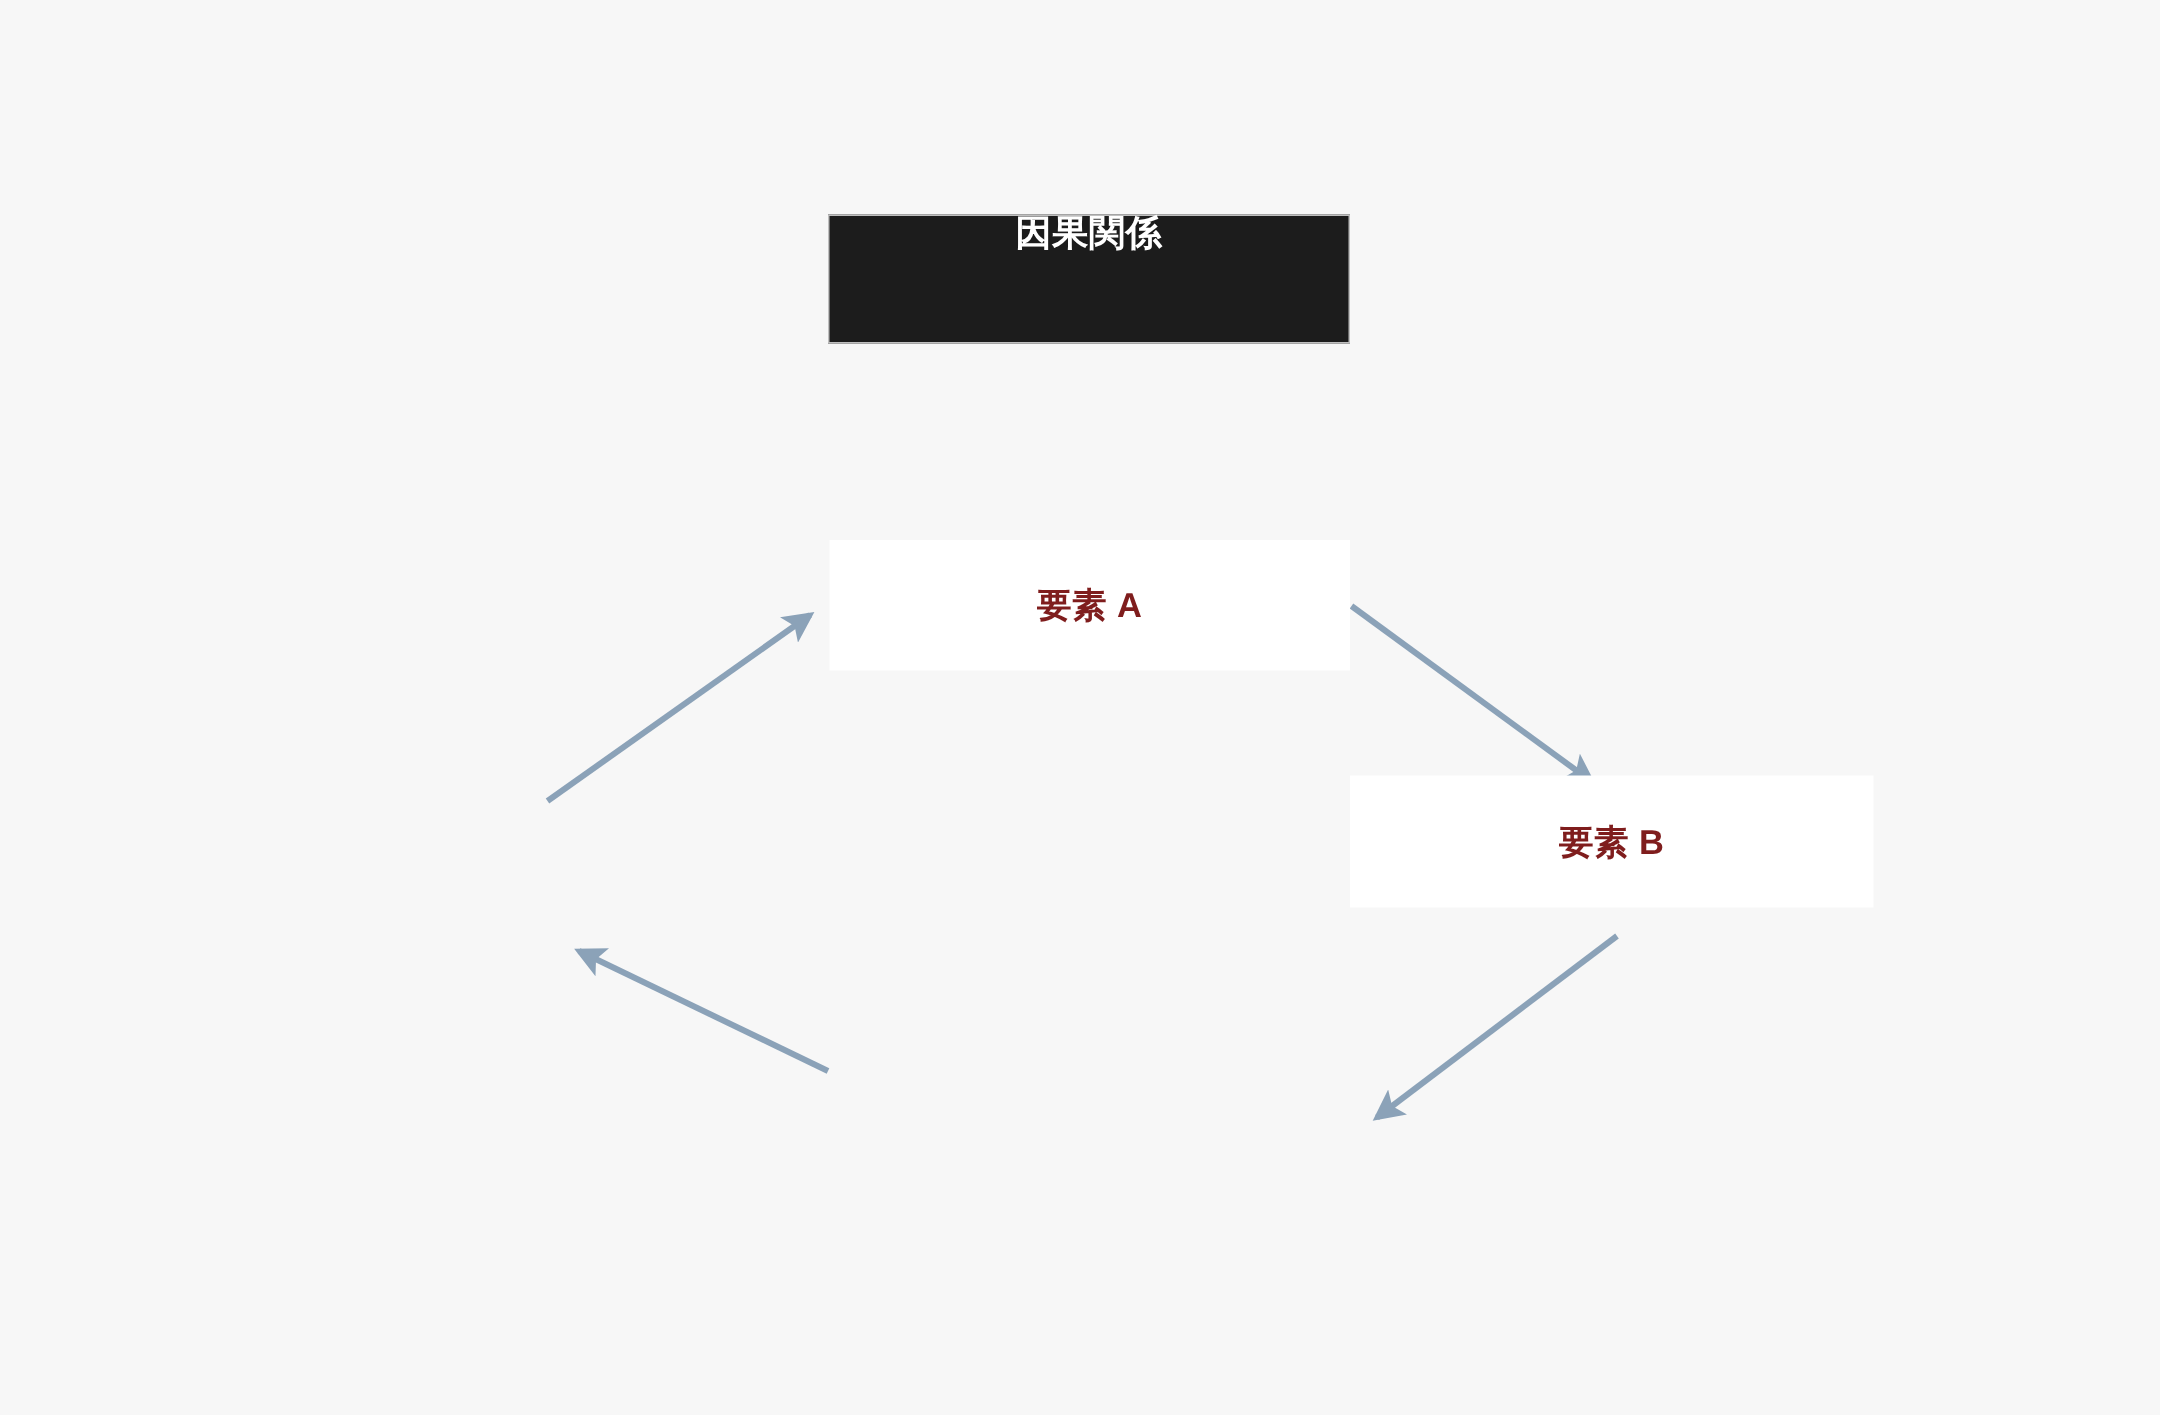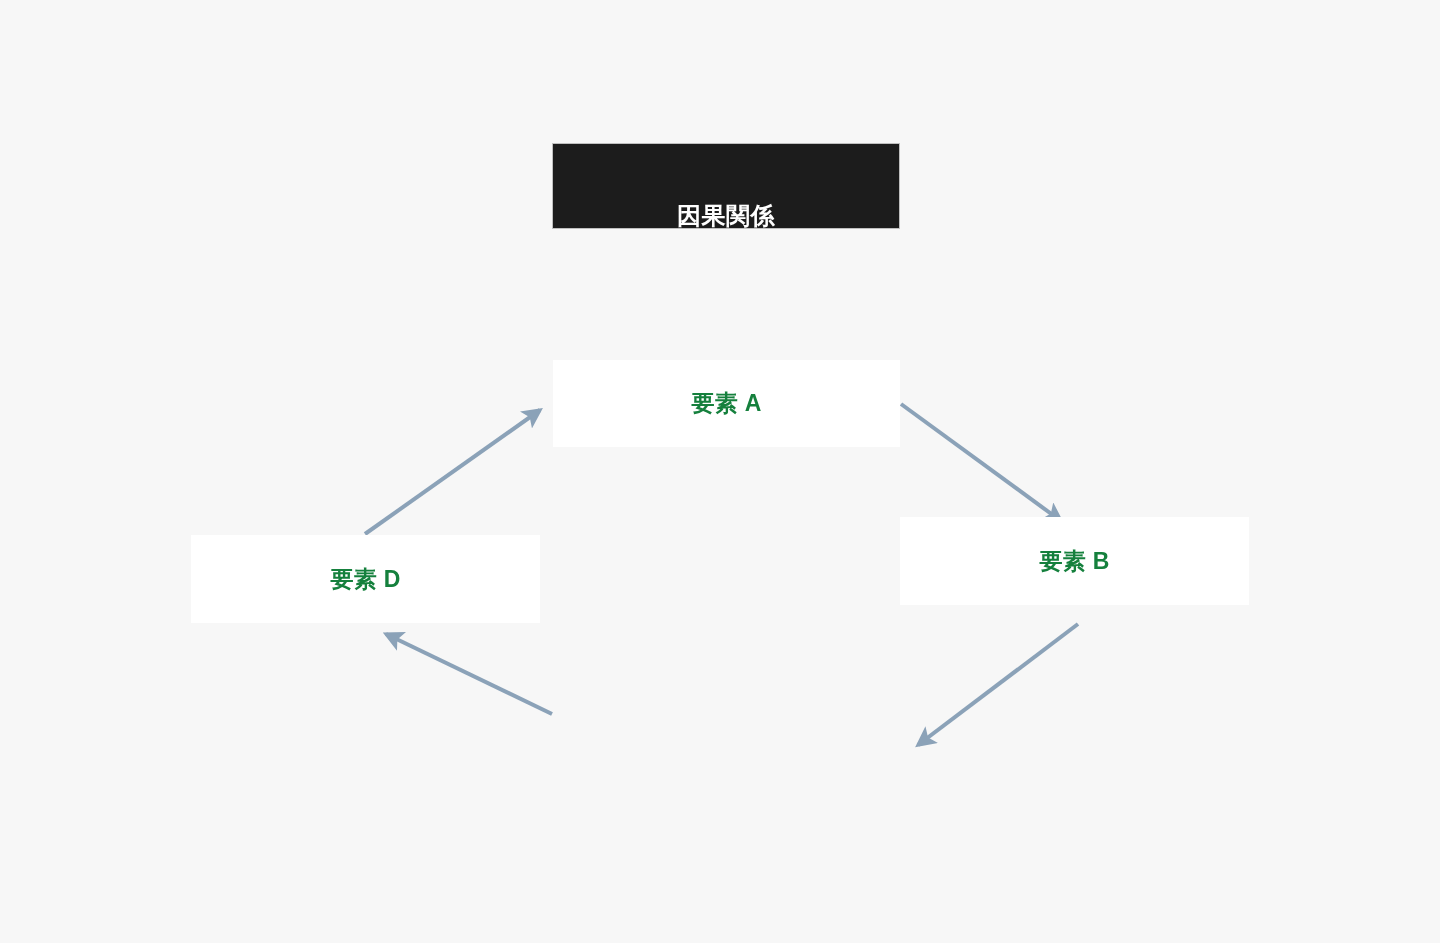--- a/index.html
+++ b/index.html
@@ -30,40 +30,40 @@
   .title-box {
     position: absolute;
     left: 552px;
     top: 143px;
     width: 348px;
     height: 86px;
     background: #1c1c1c;
     border: 1px solid #bfbfbf;
     box-sizing: border-box;
     display: flex;
-    align-items: flex-end;
+    align-items: flex-start;
     justify-content: center;
   }
   .title-box .title-text {
     color: #ffffff;
     font-size: 24px;
     font-weight: bold;
     letter-spacing: 0.5px;
     line-height: 1;
   }
   .node {
     position: absolute;
     background: #ffffff;
     box-sizing: border-box;
     display: flex;
     align-items: center;
     justify-content: center;
   }
   .node .node-label {
-    color: #15803d;
+    color: #7f1d1d;
     font-size: 23px;
     font-weight: bold;
     line-height: 1;
     letter-spacing: 0.3px;
   }
   #node-a { left: 553px; top: 360px;  width: 347px; height: 87px; }
   #node-b { left: 900px; top: 517px;  width: 349px; height: 88px; }
   #node-c { left: 553px; top: 713px;  width: 347px; height: 87px; }
   #node-d { left: 191px; top: 535px;  width: 349px; height: 88px; }
 </style>
@@ -102,17 +102,14 @@
 
   <div class="node" id="node-a">
     <span class="node-label">要素 A</span>
   </div>
 
   <div class="node" id="node-b">
     <span class="node-label">要素 B</span>
   </div>
 
 
-  <div class="node" id="node-d">
-    <span class="node-label">要素 D</span>
-  </div>
 
 </div>
 
 </body></html>

